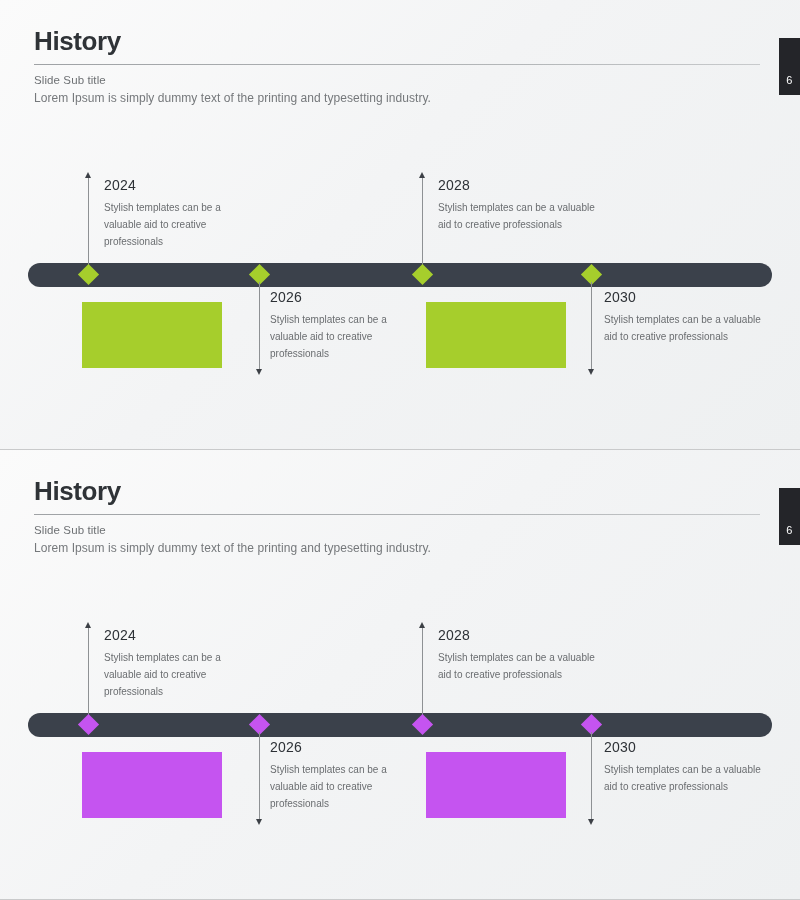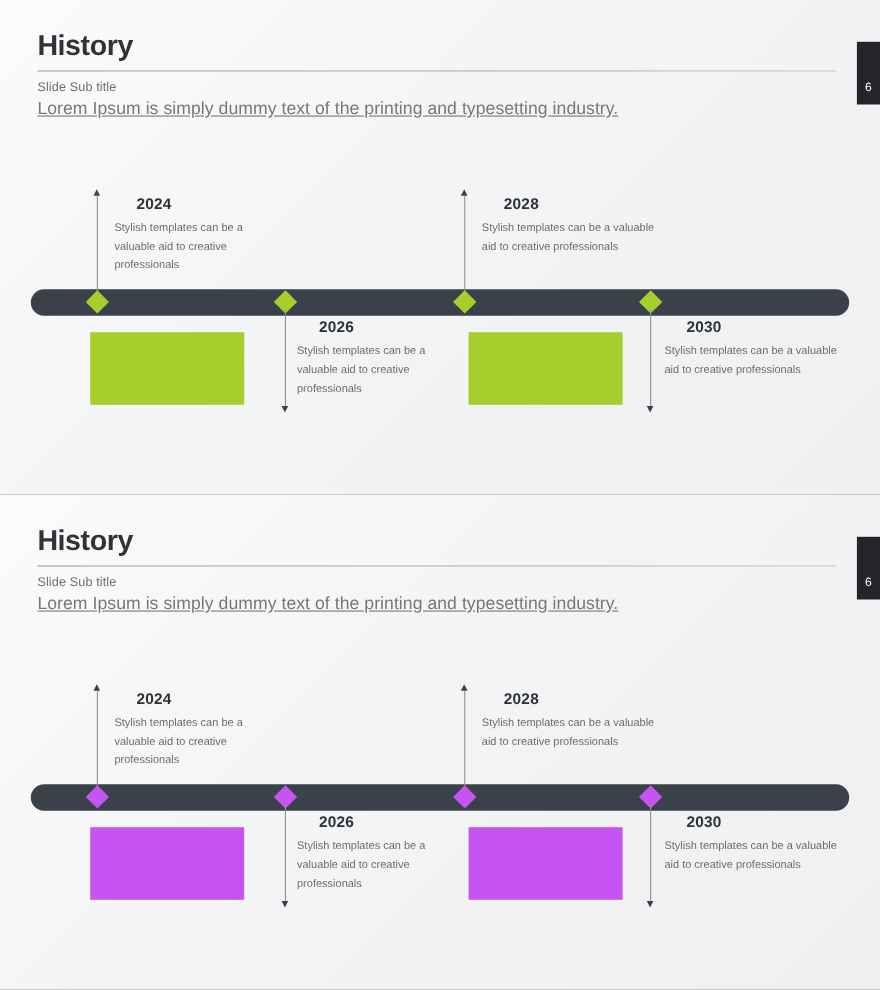--- a/index.html
+++ b/index.html
@@ -86,24 +86,23 @@
     background: linear-gradient(to right, #9fa2a5 0%, #b5b8ba 70%, #c8cacc 100%);
   }
   .slide-subtitle {
     margin-top: 9px;
     font-size: 11.5px;
     color: #6d7073;
     letter-spacing: .1px;
   }
   .slide-lead {
     margin-top: 5px;
-    font-size: 16px;
+    font-size: 12px;
     color: #75787b;
     letter-spacing: .05px;
-    text-decoration: underline;
   }
 
   
   .timeline-area { position: absolute; left: 0; top: 150px; width: 800px; height: 260px; }
 
   .timeline-bar {
     position: absolute;
     left: 28px;
     top: 113px;
     width: 744px;
@@ -136,25 +135,24 @@
     width: 0; height: 0;
     border-left: 3.5px solid transparent;
     border-right: 3.5px solid transparent;
   }
   .arrow-up { border-bottom: 6px solid #3c4046; }
   .arrow-down { border-top: 6px solid #3c4046; }
 
   .entry { position: absolute; }
   .entry-year {
     font-size: 14px;
-    font-weight: bold;
+    font-weight: normal;
     color: #2d3136;
     letter-spacing: .2px;
     line-height: 1;
-    margin-left: 20px;
   }
   .entry-desc {
     margin-top: 7px;
     font-size: 10px;
     line-height: 1.7;
     color: #6a6d70;
   }
 
   .swatch { position: absolute; }
   .slide-green .swatch { background: #a6ce2c; }

